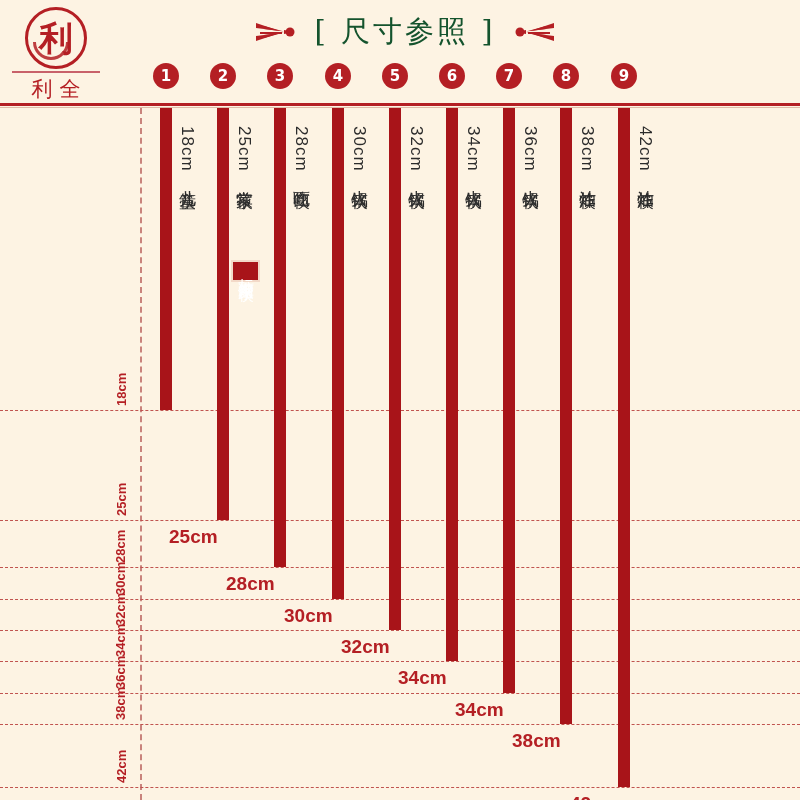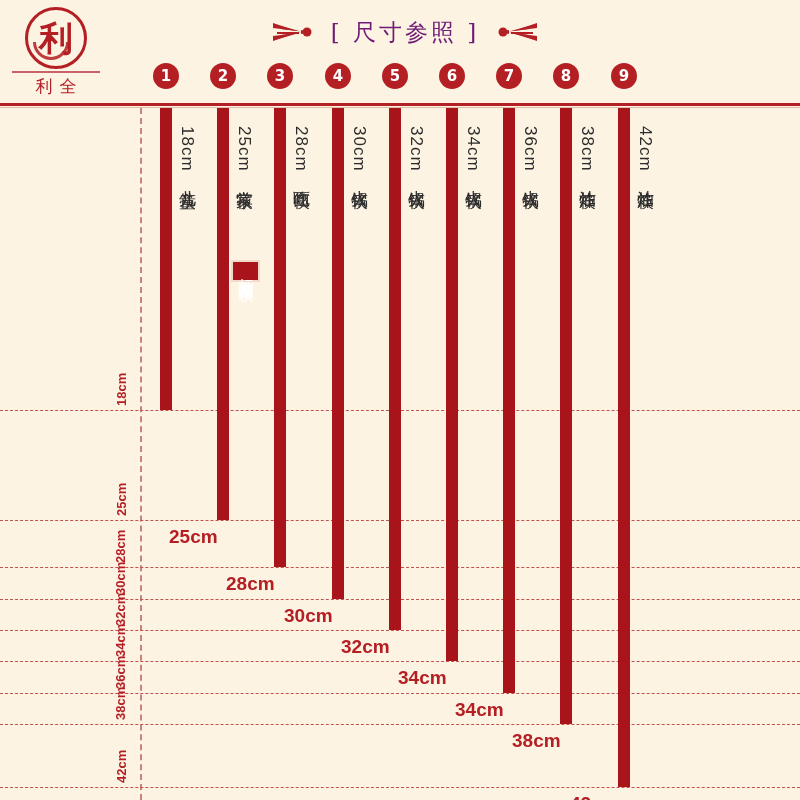--- a/index.html
+++ b/index.html
@@ -66,40 +66,40 @@
     border-radius: 0 0 30px 30px;
     opacity: 0.85;
   }
   #logo-rule {
     width: 88px; height: 2px;
     background: #c8616a;
     margin: 2px auto 0 auto;
   }
   #logo-name {
     font-family: "DejaVu Serif", "Liberation Serif", serif;
-    font-size: 17px;
+    font-size: 21px;
     letter-spacing: 7px;
     color: #b41f24;
     margin-top: 2px;
     padding-left: 7px;
   }
 
   #title-wrap {
     position: absolute;
     left: 225px; top: 8px;
     width: 360px; height: 48px;
     display: flex;
     align-items: center;
     justify-content: center;
     gap: 14px;
   }
   #title-text {
     font-family: "DejaVu Serif", "Liberation Serif", serif;
-    font-size: 23px;
-    color: #701a75;
+    font-size: 29px;
+    color: #14532d;
     letter-spacing: 3px;
     white-space: nowrap;
   }
   .orn {
     position: relative;
     width: 46px; height: 26px;
     flex: 0 0 auto;
   }
   .orn svg { display: block; }
 

